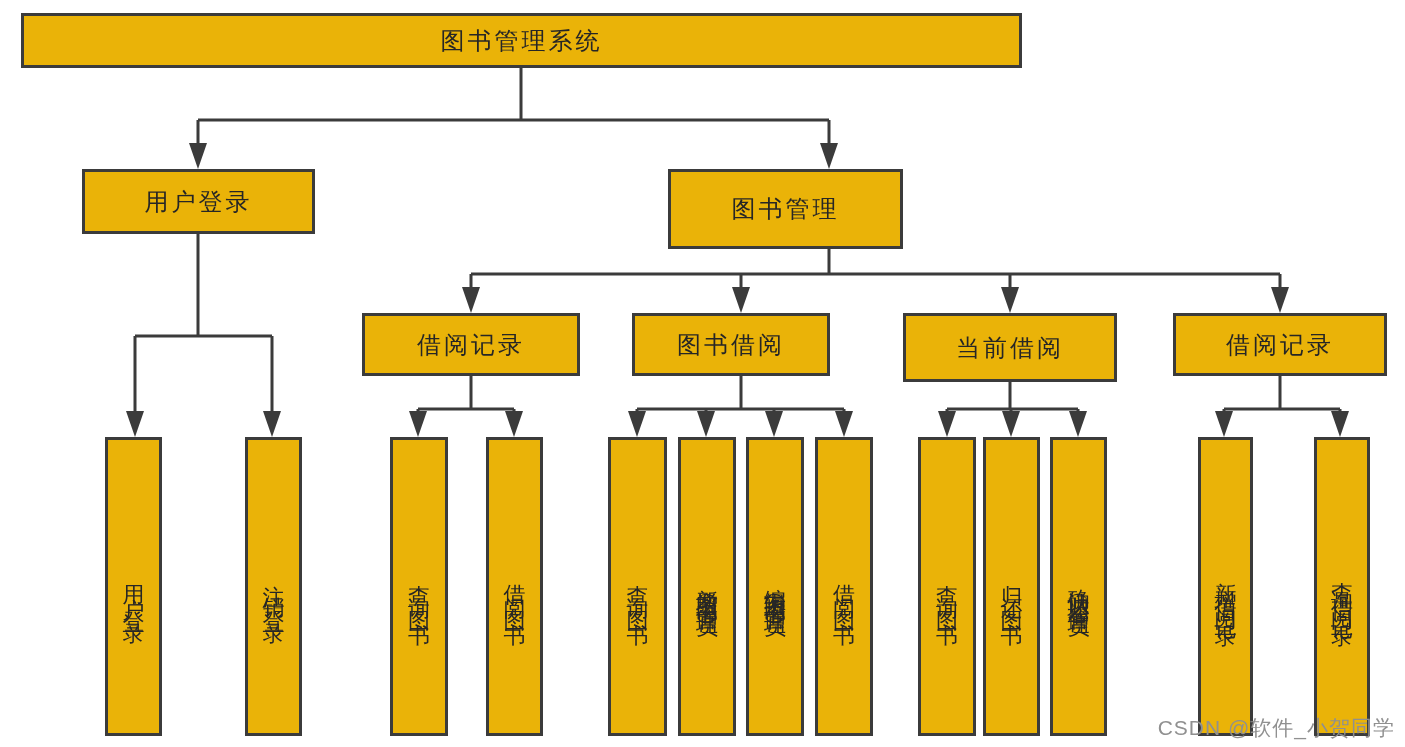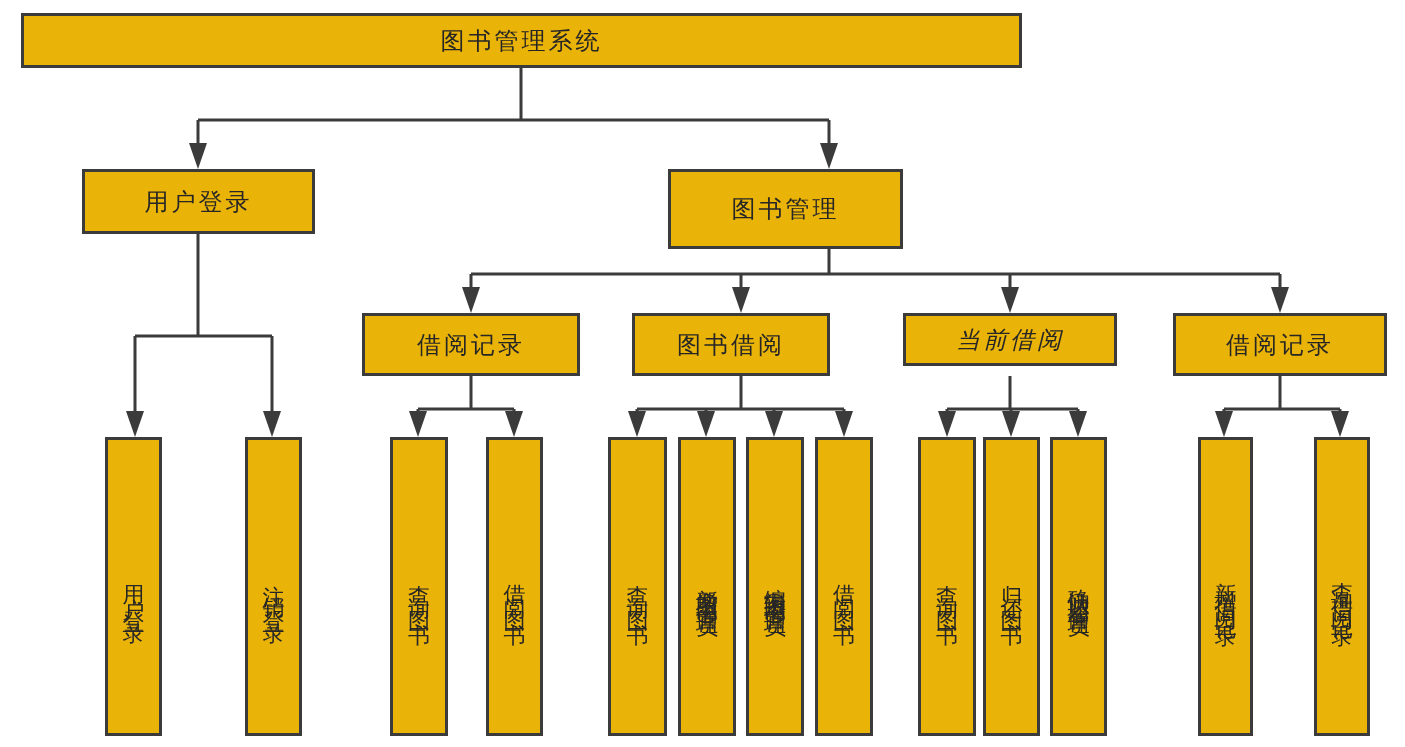--- a/index.html
+++ b/index.html
@@ -43,21 +43,21 @@
   .sp-a { letter-spacing: 13px; padding-top: 13px; }
   .sp-b { letter-spacing: 9px;  padding-top: 9px; }
   .sp-c { letter-spacing: 4px;  padding-top: 4px; }
 
   
   .n-root           { left: 21px;   top: 13px;  width: 1001px; height: 55px; }
   .n-user-login     { left: 82px;   top: 169px; width: 233px;  height: 65px; }
   .n-book-mgmt      { left: 668px;  top: 169px; width: 235px;  height: 80px; }
   .n-new-book-rec   { left: 362px;  top: 313px; width: 218px;  height: 63px; }
   .n-book-borrow    { left: 632px;  top: 313px; width: 198px;  height: 63px; }
-  .n-current-borrow { left: 903px;  top: 313px; width: 214px;  height: 53px; font-style: italic; }
+  .n-current-borrow { left: 903px;  top: 313px; width: 214px;  height: 69px; }
   .n-borrow-records { left: 1173px; top: 313px; width: 214px;  height: 63px; }
 
   
   .leaf { top: 437px; height: 299px; }
   .n-ul-user-login     { left: 105px;  width: 57px; }
   .n-ul-logout         { left: 245px;  width: 57px; }
   .n-nb-query-books    { left: 390px;  width: 58px; }
   .n-nb-borrow-books   { left: 486px;  width: 57px; }
   .n-bb-query-books    { left: 608px;  width: 59px; }
   .n-bb-add-books      { left: 678px;  width: 58px; }
@@ -179,14 +179,15 @@
     <span class="vlabel sp-c">确认归还（管理员）</span>
   </div>
 
   <div class="box leaf n-br-add-record">
     <span class="vlabel sp-b">新增借阅记录</span>
   </div>
   <div class="box leaf n-br-query-record">
     <span class="vlabel sp-b">查询借阅记录</span>
   </div>
 
+  <div class="watermark">CSDN @软件_小贺同学</div>
 
 </div>
 
 </body></html>

